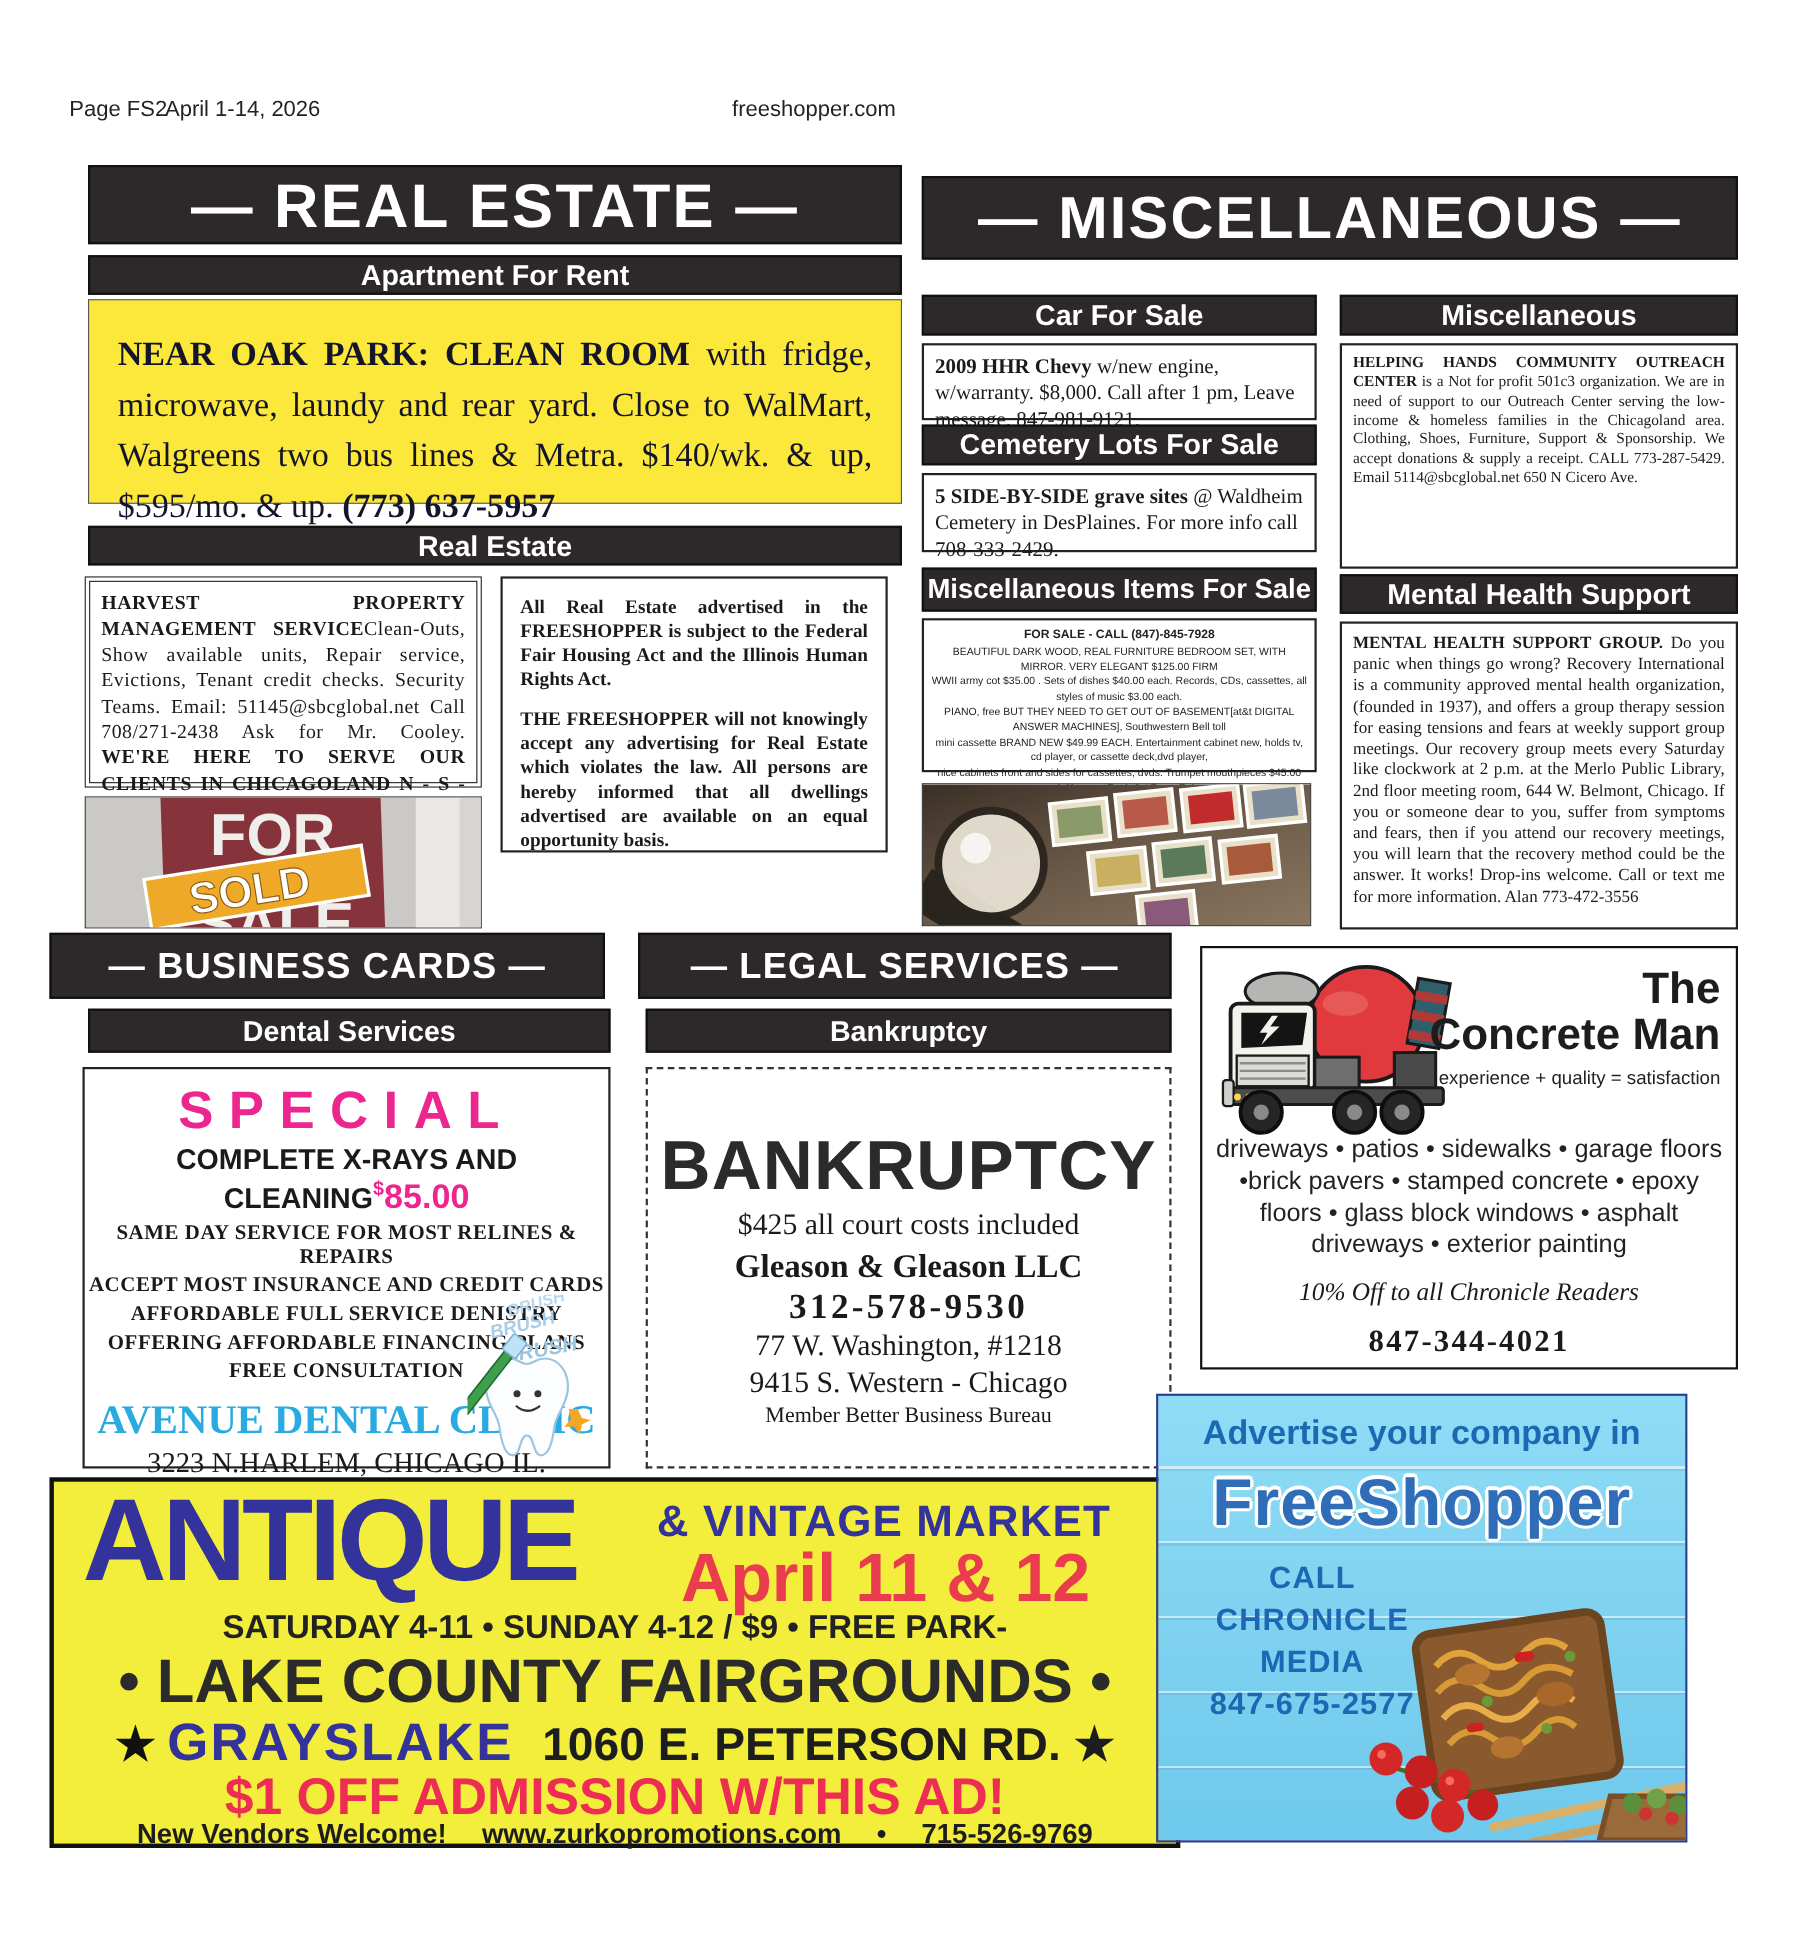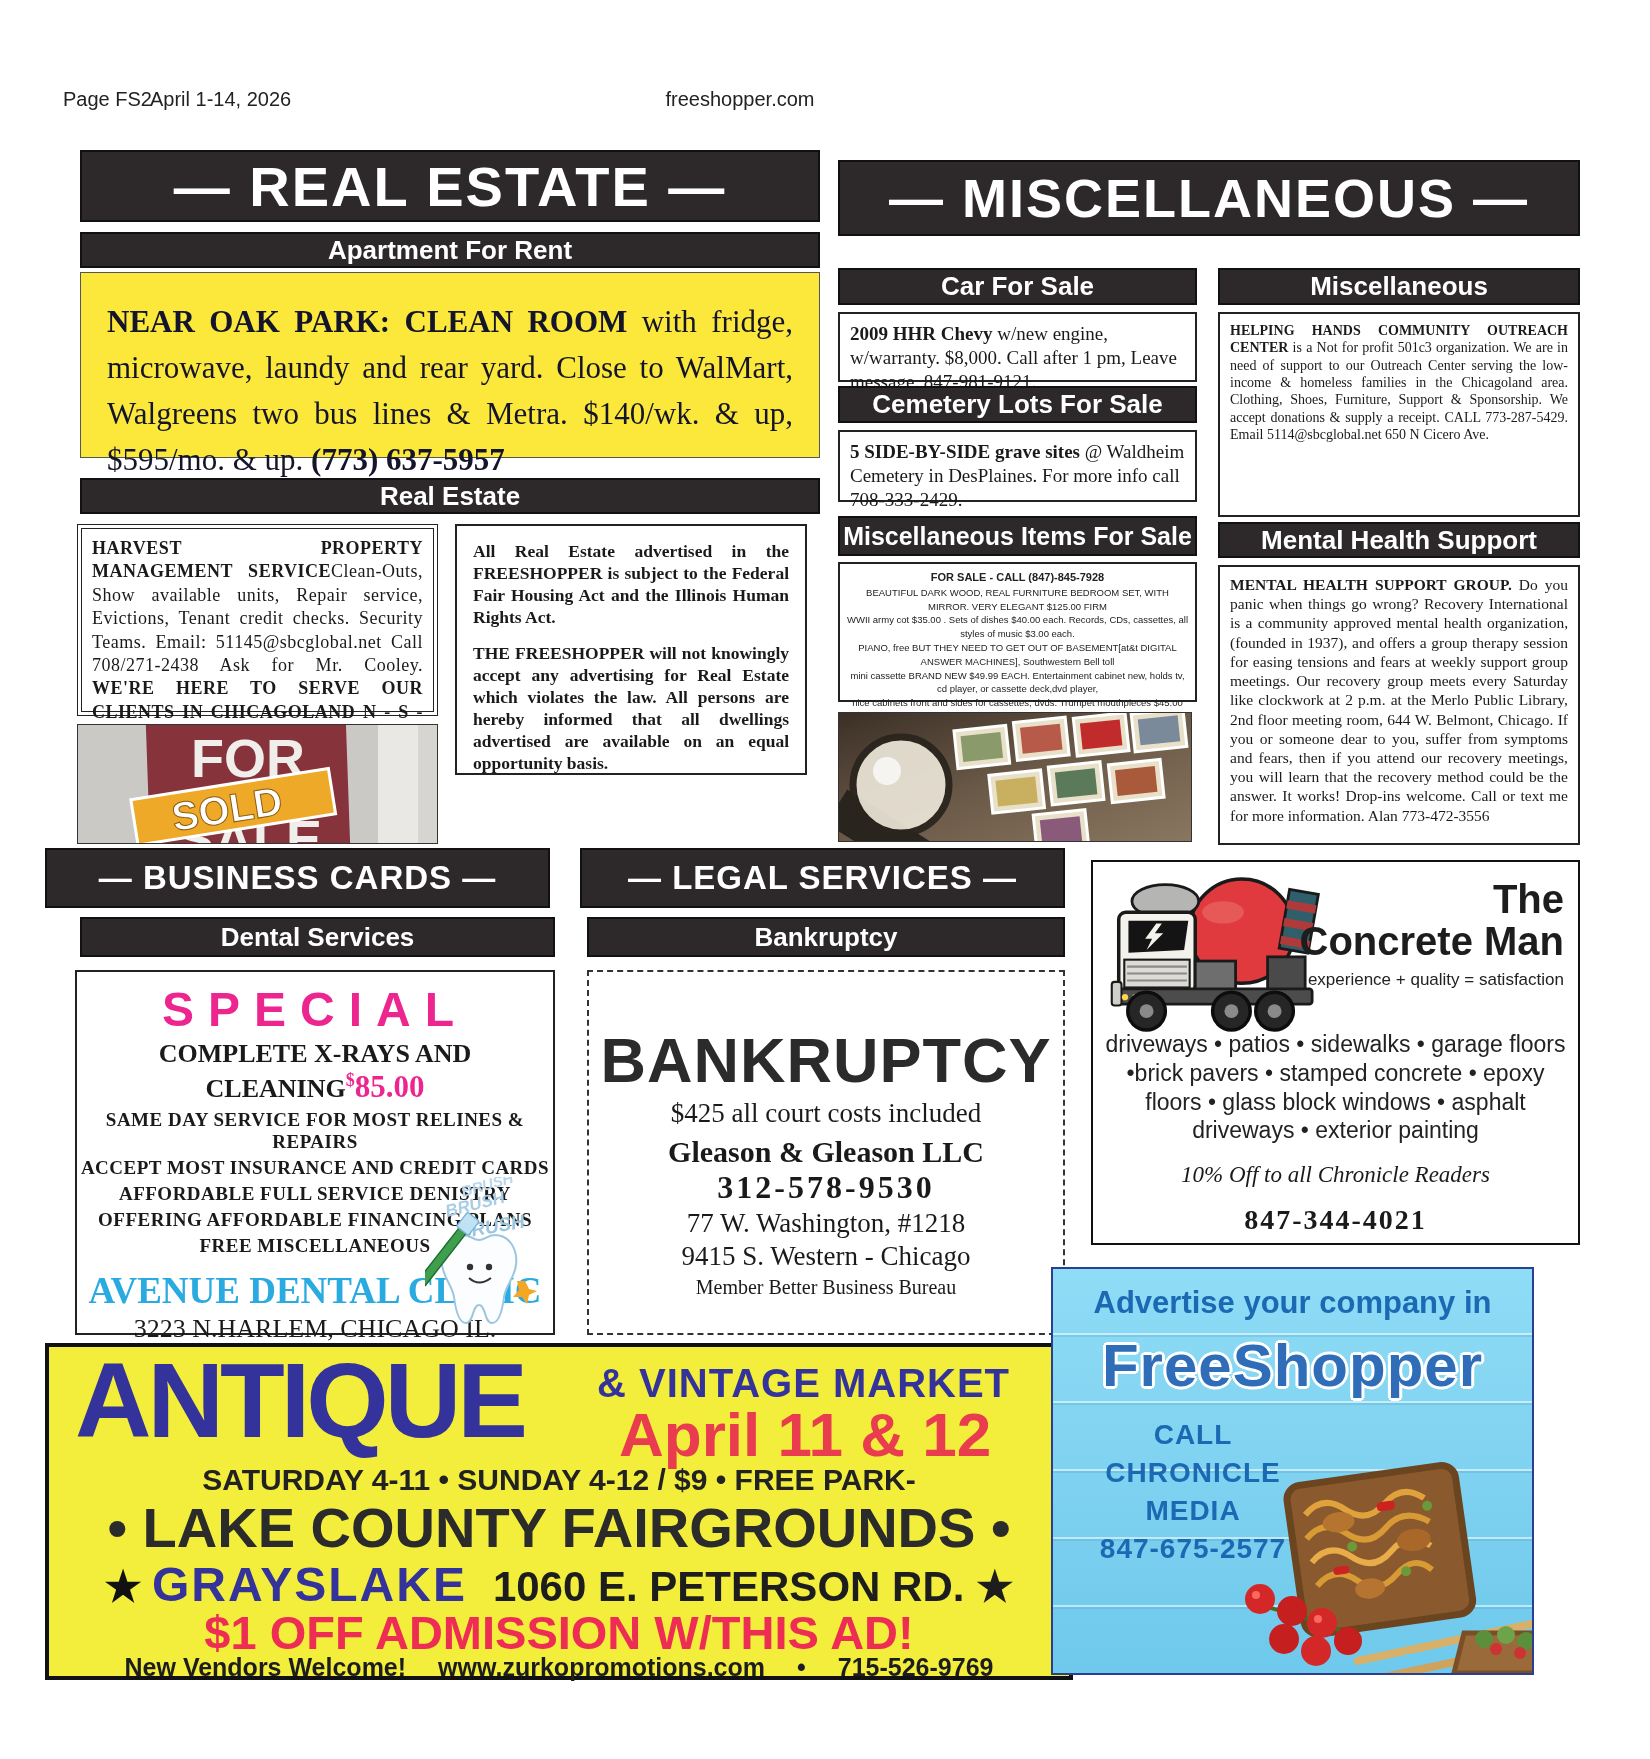--- a/index.html
+++ b/index.html
@@ -33,21 +33,21 @@
   #items-ad{padding:6px 6px;text-align:center;font-family:"Liberation Sans",sans-serif;
     font-size:9.5px;line-height:1.45;letter-spacing:0px;color:#222;}
   #items-ad .title{font-weight:bold;font-size:11px;}
   
   #helping-ad{padding:8px 10px;font-size:14px;line-height:1.24;}
   #mental-ad{padding:8px 10px;font-size:15.5px;line-height:1.24;}
   
   #dental-ad{text-align:center;}
   #dental-special{color:#ed268f;font-family:"Liberation Sans",sans-serif;font-weight:bold;
     font-size:48px;letter-spacing:14px;margin-top:10px;}
-  #dental-xrays{font-family:Liberation Serif, serif;font-weight:bold;font-size:26px;margin-top:2px;}
+  #dental-xrays{font-family:Liberation Sans, sans-serif;font-weight:bold;font-size:26px;margin-top:2px;}
   #dental-xrays .price{color:#ed268f;font-size:31px;}
   #dental-xrays .price sup{font-size:18px;}
   .dental-line{font-size:19px;font-weight:bold;margin-top:4px;letter-spacing:.5px;}
   #dental-clinic{color:#29aae1;font-weight:bold;font-size:37px;margin-top:12px;}
   #dental-address{font-size:26px;margin-top:2px;}
   #dental-dentist{color:#29aae1;font-weight:bold;font-size:24px;margin-top:4px;}
   #dental-license{font-style:italic;font-size:22px;margin-top:4px;}
   #dental-phone{color:#29aae1;font-weight:bold;font-size:28px;margin-top:4px;}
   
   #bankruptcy-ad{border:2px dashed #333;text-align:center;}
@@ -230,21 +230,21 @@
 
   <div id="dental-ad" class="adbox" style="left:75px;top:970px;width:480px;height:365px;">
     <div id="dental-special">SPECIAL</div>
     <div id="dental-xrays">
       <span>COMPLETE X-RAYS AND CLEANING</span><span class="price"><sup>$</sup><span>85.00</span></span>
     </div>
     <div class="dental-line">SAME DAY SERVICE FOR MOST RELINES &amp; REPAIRS</div>
     <div class="dental-line">ACCEPT MOST INSURANCE AND CREDIT CARDS</div>
     <div class="dental-line">AFFORDABLE FULL SERVICE DENISTRY</div>
     <div class="dental-line">OFFERING AFFORDABLE FINANCING PLANS</div>
-    <div class="dental-line">FREE MISCELLANEOUS</div>
+    <div class="dental-line">FREE CONSULTATION</div>
     <div id="dental-clinic">AVENUE DENTAL CLINIC</div>
     <div id="dental-address">3223 N.HARLEM, CHICAGO IL.</div>
     <div id="dental-dentist">SILVIO J CAMODECA D.D.S.</div>
     <div id="dental-license">LICENSED GENERAL DENTIST</div>
     <div id="dental-phone">773-545-4441</div>
     <svg class="abs" style="right:8px;bottom:6px;" width="120" height="150" viewBox="0 0 120 150">
       <text x="38" y="20" transform="rotate(-16 38 20)" fill="#b8d7ec" font-size="15" font-weight="bold" font-style="italic" font-family="Liberation Sans, sans-serif">BRUSH</text>
       <text x="22" y="40" transform="rotate(-14 22 40)" fill="#a9cde6" font-size="17" font-weight="bold" font-style="italic" font-family="Liberation Sans, sans-serif">BRUSH</text>
       <text x="34" y="62" transform="rotate(-10 34 62)" fill="#9cc6e0" font-size="19" font-weight="bold" font-style="italic" font-family="Liberation Sans, sans-serif">BRUSH</text>
       <path d="M38 58 C24 58 15 72 17 88 C19 102 27 108 29 120 C31 136 35 146 41 146 C49 146 47 128 54 128 C61 128 59 146 67 146 C73 146 77 136 79 120 C81 108 89 102 91 88 C93 72 84 58 70 58 C62 58 60 63 54 63 C48 63 46 58 38 58 Z" fill="#fcfdff" stroke="#9cc6e0" stroke-width="2"></path>

